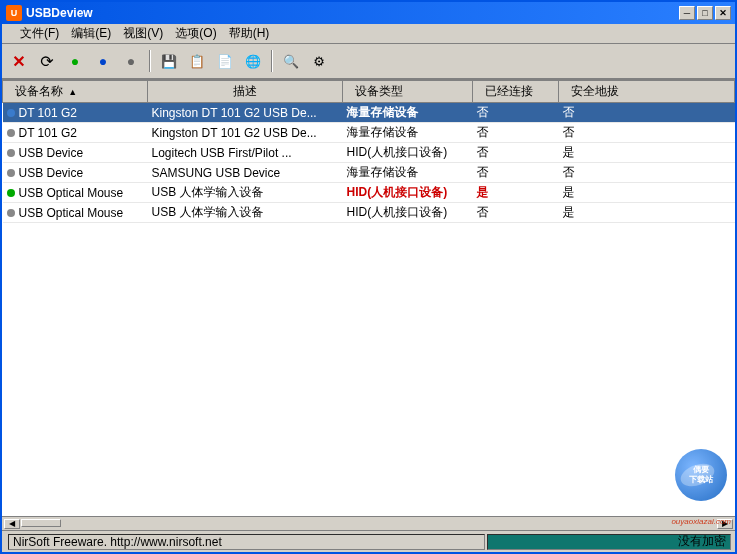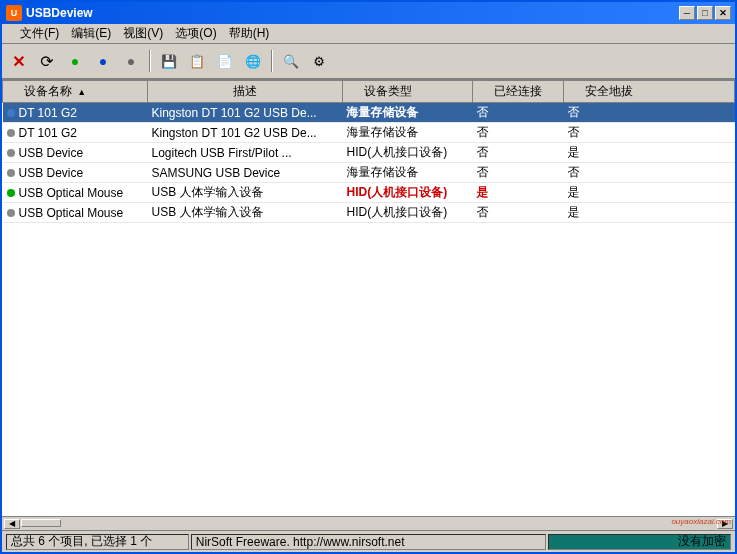--- a/index.html
+++ b/index.html
@@ -110,21 +110,21 @@
       overflow-x: auto;
     }
     table {
       width: 100%;
       border-collapse: collapse;
       font-size: 12px;
     }
     thead th {
       background: #d4d0c8;
       border: 1px solid #808080;
-      padding: 2px 21px;
+      padding: 2px 12px;
       text-align: left;
       font-weight: normal;
       white-space: nowrap;
       cursor: pointer;
       user-select: none;
       position: sticky;
       top: 0;
     }
     .sort-arrow { font-size: 9px; margin-left: 2px; }
     tbody tr {
@@ -311,28 +311,29 @@
     <div class="h-scroll">
       <div style="width:16px; height:10px; background:#d4d0c8; border:1px solid #808080; border-top-color:#fff; border-left-color:#fff; display:flex; align-items:center; justify-content:center; font-size:8px; cursor:pointer;">◀</div>
       <div style="flex:1; background:#d4d0c8; height:10px; margin:0 1px; position:relative;">
         <div style="width:40px; height:8px; background:#d4d0c8; border:1px solid #808080; border-top-color:#fff; border-left-color:#fff; position:absolute; left:0;"></div>
       </div>
       <div style="width:16px; height:10px; background:#d4d0c8; border:1px solid #808080; border-top-color:#fff; border-left-color:#fff; display:flex; align-items:center; justify-content:center; font-size:8px; cursor:pointer;">▶</div>
     </div>
   </div>
 
   <div class="status-bar">
-    <div class="status-left">
-      <span>总共 6 个项目, 已选择 1 个</span>
-    </div>
     <div class="status-right">
       <span>NirSoft Freeware. http://www.nirsoft.net</span>
     </div>
     <div class="status-far-right">
       <span>没有加密</span>
     </div>
   </div>
 
   <div style="position:absolute; right:4px; bottom:26px; display:flex; flex-direction:column; align-items:center; opacity:0.85;">
+    <div style="width:52px; height:52px; border-radius:50%; background:radial-gradient(circle at 35% 35%, #66aaff, #0055bb); display:flex; align-items:center; justify-content:center; position:relative; overflow:hidden;">
+      <div style="position:absolute; top:30%; left:10%; width:35px; height:20px; background:white; border-radius:50%; opacity:0.3; transform:rotate(-20deg);"></div>
+      <span style="color:white; font-size:8px; font-weight:bold; text-align:center; z-index:1; line-height:1.2;">偶要<br>下载站</span>
+    </div>
     <span style="font-size:8px; color:#cc2200; margin-top:16px;font-style:italic;">ouyaoxiazai.com</span>
   </div>
 
 </div>
 
 </body></html>

